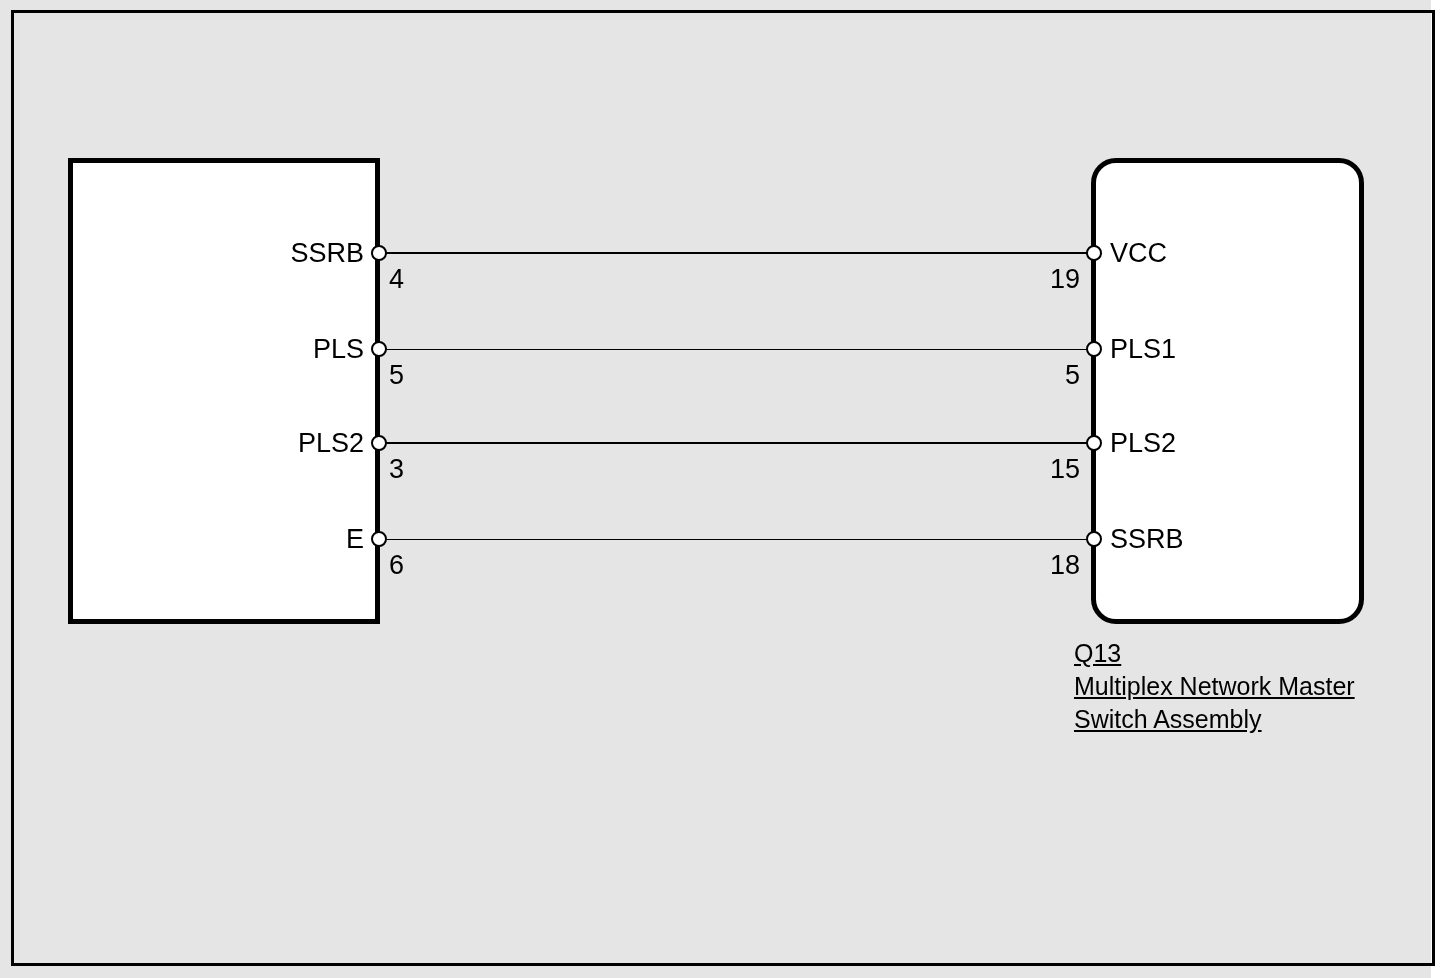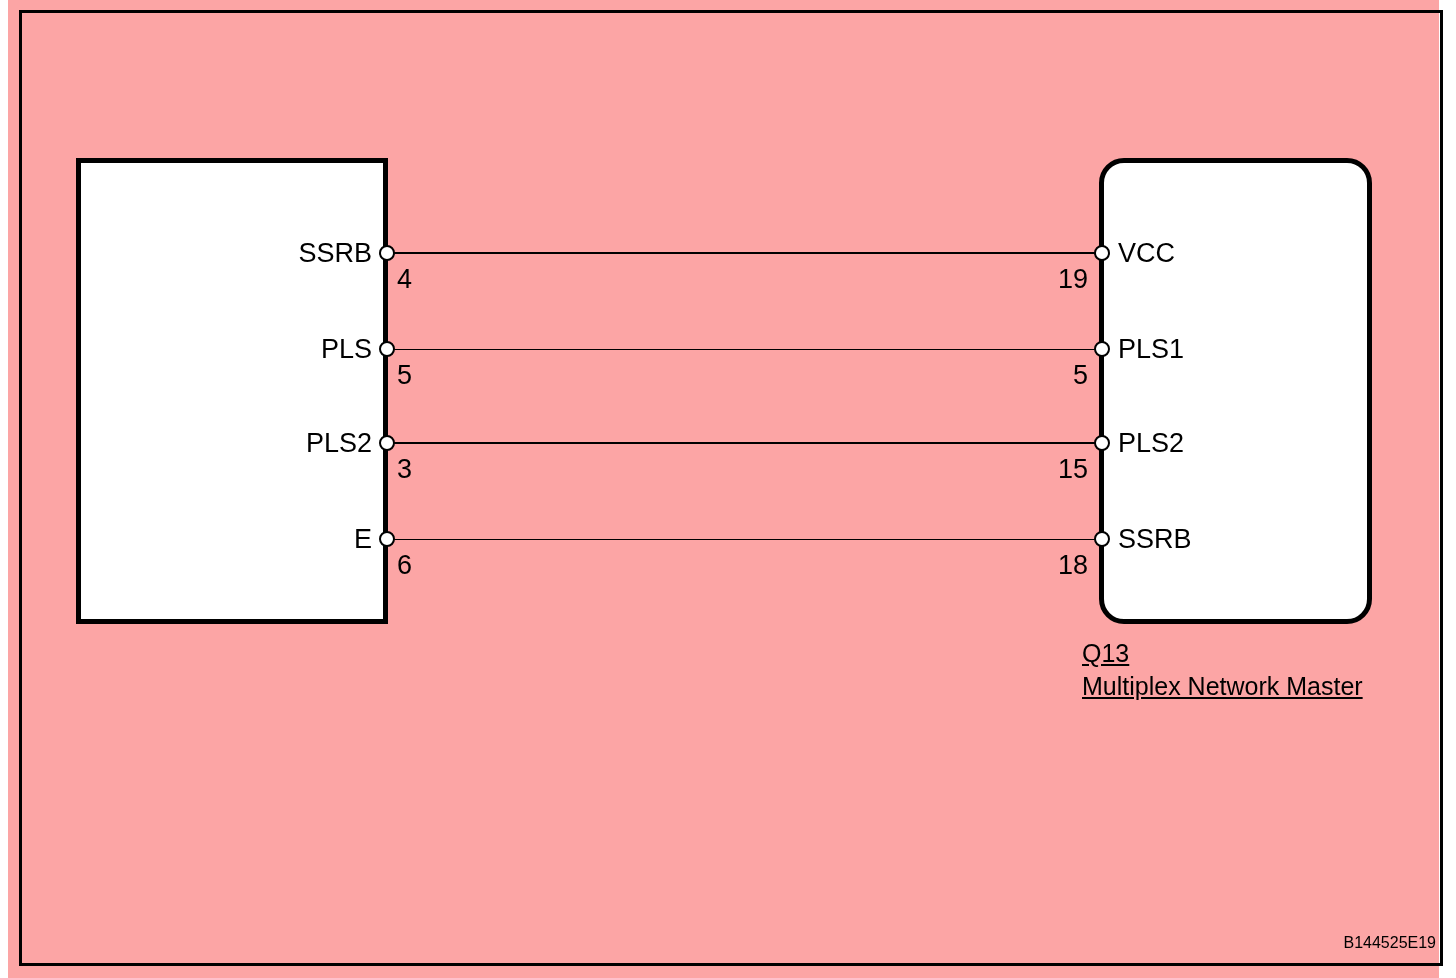--- a/index.html
+++ b/index.html
@@ -6,22 +6,21 @@
   html, body {
     width: 1456px; height: 978px;
     background: #ffffff;
     font-family: "Liberation Sans", sans-serif;
     color: #000000;
     overflow: hidden;
   }
   #canvas {
     position: relative;
     width: 1431px; height: 978px;
-    background: #fca5a5;
-    margin-left: 8px;
+    background: #e5e5e5;
   }
   .outer-border {
     position: absolute;
     left: 11px; top: 10px;
     width: 1424px; height: 956px;
     border: 3px solid #000000;
     background: transparent;
   }
   .component-box {
     position: absolute;
@@ -155,17 +154,17 @@
   <div class="pin-dot left row4"></div>
   <div class="pin-number left row4">6</div>
   <div class="pin-number right row4">18</div>
   <div class="pin-dot right row4"></div>
   <div class="pin-label right row4">SSRB</div>
 
 
   <div class="caption right">
     <div>Q13</div>
     <div>Multiplex Network Master</div>
+    <div>Switch Assembly</div>
   </div>
 
-  <div class="figure-code">B144525E19</div>
 
 </div>
 
 </body></html>

